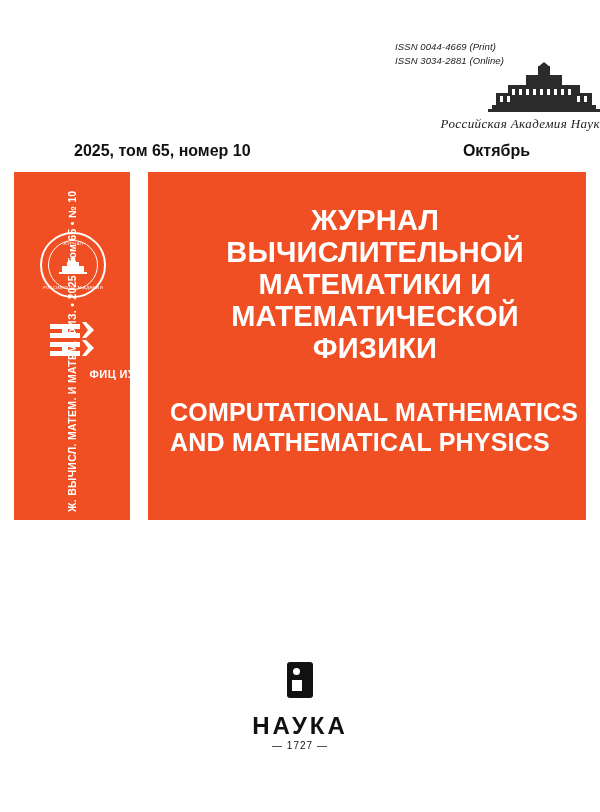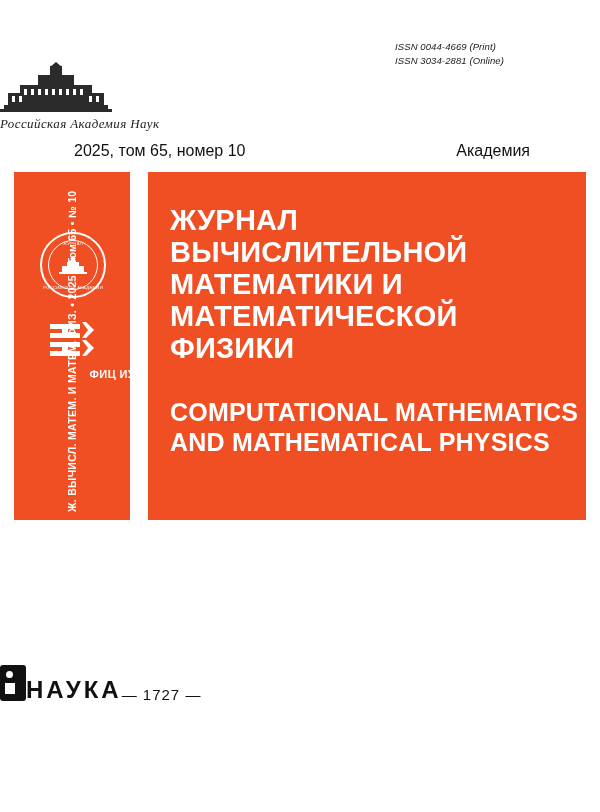--- a/index.html
+++ b/index.html
@@ -30,21 +30,21 @@
   }
 
   
   .emblem {
     position: absolute;
     top: 62px;
     left: 0;
     right: 0;
     display: flex;
     flex-direction: column;
-    align-items: flex-start;
+    align-items: flex-end;
   }
   .emblem-building {
     width: 112px;
     height: 52px;
     position: relative;
   }
   .emblem-caption {
     margin-top: 2px;
     font-family: "Liberation Serif", serif;
     font-style: italic;
@@ -56,21 +56,21 @@
   
   .issue-line {
     position: absolute;
     top: 142px;
     left: 74px;
     right: 70px;
     display: flex;
     justify-content: space-between;
     align-items: baseline;
     font-size: 16px;
-    font-weight: normal;
+    font-weight: bold;
     color: #111;
   }
 
   
   .spine {
     position: absolute;
     left: 14px;
     top: 172px;
     width: 116px;
     height: 348px;
@@ -168,20 +168,21 @@
     position: absolute;
     left: 170px;
     top: 204px;
     width: 410px;
     color: #ffffff;
     font-size: 29px;
     font-weight: bold;
     line-height: 32px;
     letter-spacing: 0.2px;
     text-transform: uppercase;
+    text-align: center;
   }
   .title-en {
     position: absolute;
     left: 170px;
     top: 397px;
     width: 410px;
     color: #ffffff;
     font-size: 25px;
     font-weight: bold;
     line-height: 30px;
@@ -189,21 +190,21 @@
     text-transform: uppercase;
   }
 
   
   .publisher {
     position: absolute;
     left: 0;
     right: 0;
     top: 662px;
     display: flex;
-    flex-direction: row;
+    flex-direction: column;
     align-items: center;
   }
   .pub-mark {
     width: 26px;
     height: 36px;
     background: #111111;
     border-radius: 3px;
     position: relative;
   }
   .pub-mark::before {
@@ -226,22 +227,22 @@
     background: #ffffff;
   }
   .pub-name {
     margin-top: 14px;
     font-size: 24px;
     font-weight: bold;
     letter-spacing: 3px;
     color: #111111;
   }
   .pub-year {
-    margin-top: 23px;
-    font-size: 15px;
+    margin-top: 0;
+    font-size: 10px;
     letter-spacing: 1px;
     color: #111111;
   }
 </style>
 </head>
 <body>
 
 <div class="issn-block">
   <div>ISSN 0044-4669 (Print)</div>
   <div>ISSN 3034-2881 (Online)</div>
@@ -274,21 +275,21 @@
         <rect x="89" y="34" width="3" height="6"></rect>
         <rect x="96" y="34" width="3" height="6"></rect>
       </g>
     </svg>
   </div>
   <div class="emblem-caption">Российская Академия Наук</div>
 </div>
 
 <div class="issue-line">
   <span>2025, том 65, номер 10</span>
-  <span>Академия</span>
+  <span>Октябрь</span>
 </div>
 
 <div class="spine">
   <div class="spine-vertical">Ж. ВЫЧИСЛ. МАТЕМ. И МАТЕМ. ФИЗ. • 2025 • Том 65 • № 10</div>
 
   <div class="spine-seal">
     <div class="seal-inner"></div>
     <div class="seal-text top">ЖУРНАЛ</div>
     <div class="seal-bldg">
       <svg width="28" height="20" viewBox="0 0 28 20" xmlns="http://www.w3.org/2000/svg">

